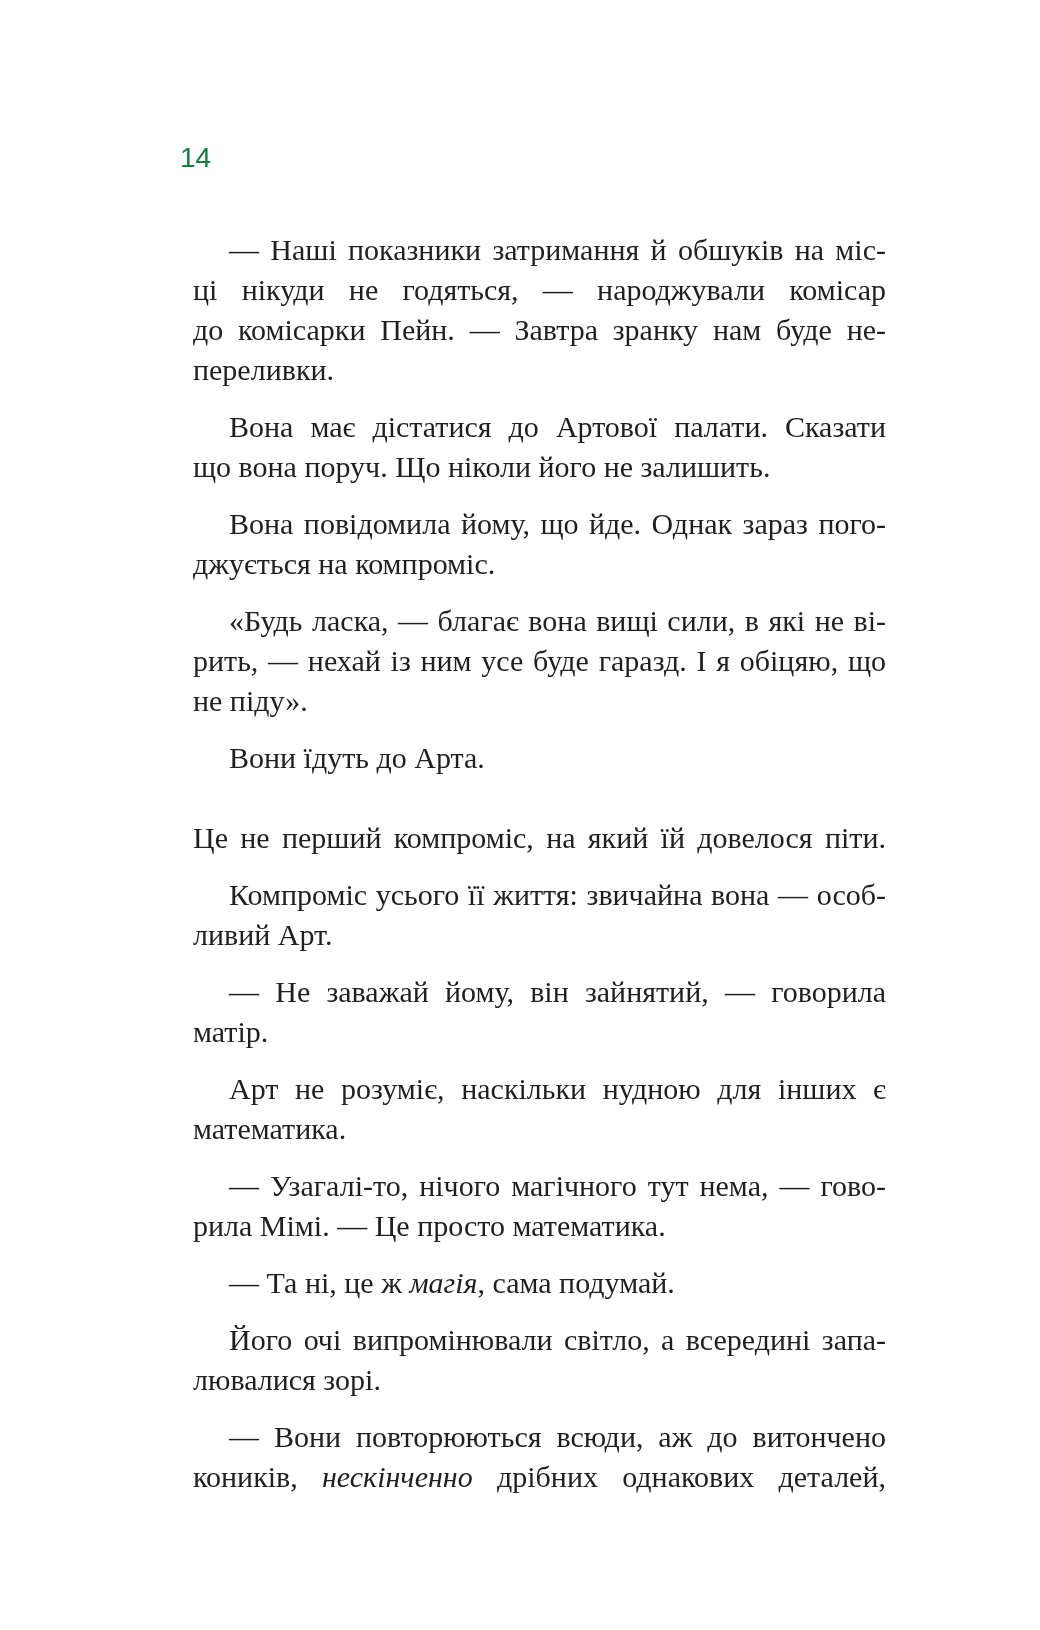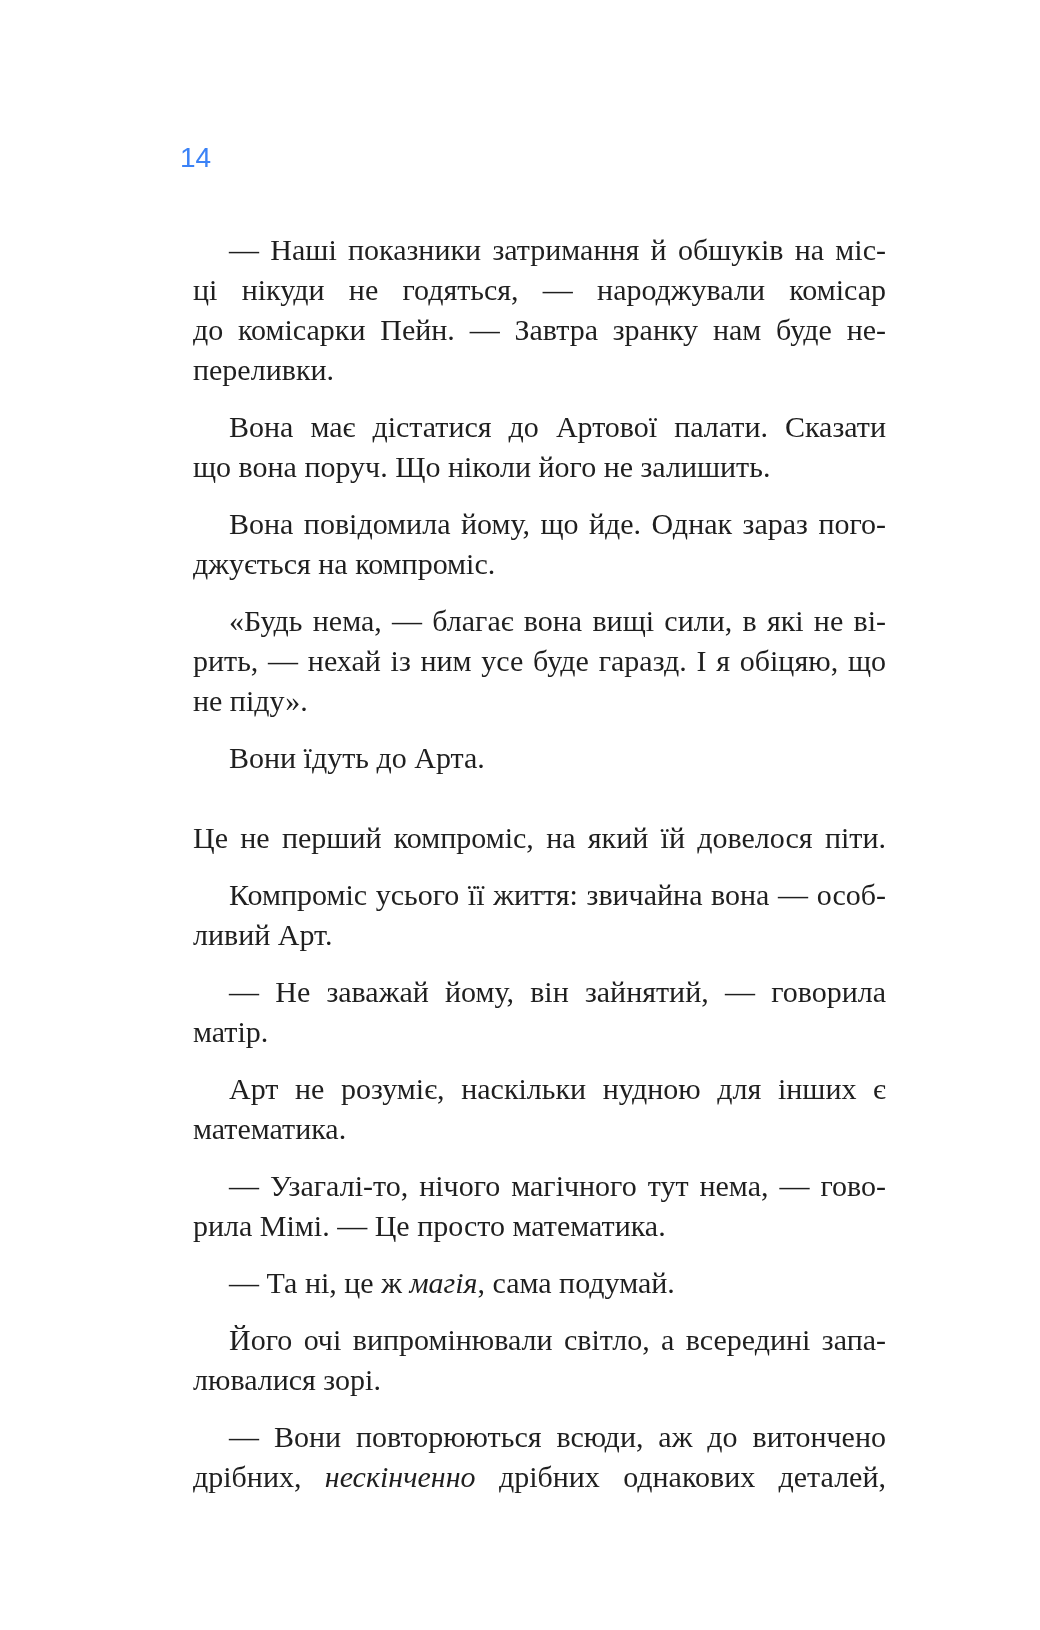--- a/index.html
+++ b/index.html
@@ -50,40 +50,40 @@
   .para.indented .line:first-child {
     text-indent: 36px;
   }
   .line i {
     font-style: italic;
   }
 </style>
 </head>
 <body style="background: rgb(255, 255, 255);">
 
-<div class="pagenum" style="color: #3b82f6;">14</div>
+<div class="pagenum" style="color: #15803d;">14</div>
 
 <main class="text-block" style="color: rgb(31, 31, 31);">
     <div class="section">
       <div class="para indented">
         <div class="line just"><span>— Наші показники затримання й обшуків на міс-</span></div>
         <div class="line just"><span>ці нікуди не годяться, — народжували комісар Робертс</span></div>
         <div class="line just"><span>до комісарки Пейн. — Завтра зранку нам буде не-</span></div>
         <div class="line"><span>переливки.</span></div>
       </div>
       <div class="para indented">
         <div class="line just"><span>Вона має дістатися до Артової палати. Сказати йому,</span></div>
         <div class="line"><span>що вона поруч. Що ніколи його не залишить.</span></div>
       </div>
       <div class="para indented">
         <div class="line just"><span>Вона повідомила йому, що йде. Однак зараз пого-</span></div>
         <div class="line"><span>джується на компроміс.</span></div>
       </div>
       <div class="para indented">
-        <div class="line just"><span>«Будь нема, — благає вона вищі сили, в які не ві-</span></div>
+        <div class="line just"><span>«Будь ласка, — благає вона вищі сили, в які не ві-</span></div>
         <div class="line just"><span>рить, — нехай із ним усе буде гаразд. І я обіцяю, що</span></div>
         <div class="line"><span>не піду».</span></div>
       </div>
       <div class="para indented">
         <div class="line"><span>Вони їдуть до Арта.</span></div>
       </div>
     </div>
     <div class="section">
       <div class="para">
         <div class="line just"><span>Це не перший компроміс, на який їй довелося піти.</span></div>
@@ -106,16 +106,16 @@
       </div>
       <div class="para indented">
         <div class="line"><span>— Та ні, це ж </span><i>магія</i><span>, сама подумай.</span></div>
       </div>
       <div class="para indented">
         <div class="line just"><span>Його очі випромінювали світло, а всередині запа-</span></div>
         <div class="line"><span>лювалися зорі.</span></div>
       </div>
       <div class="para indented">
         <div class="line just"><span>— Вони повторюються всюди, аж до витончено</span></div>
-        <div class="line just"><span>дрібних, </span><i>нескінченно</i><span> дрібних однакових деталей, усюди</span></div>
+        <div class="line just"><span>коників, </span><i>нескінченно</i><span> дрібних однакових деталей, усюди</span></div>
       </div>
     </div>
   </main>
 
 </body></html>

